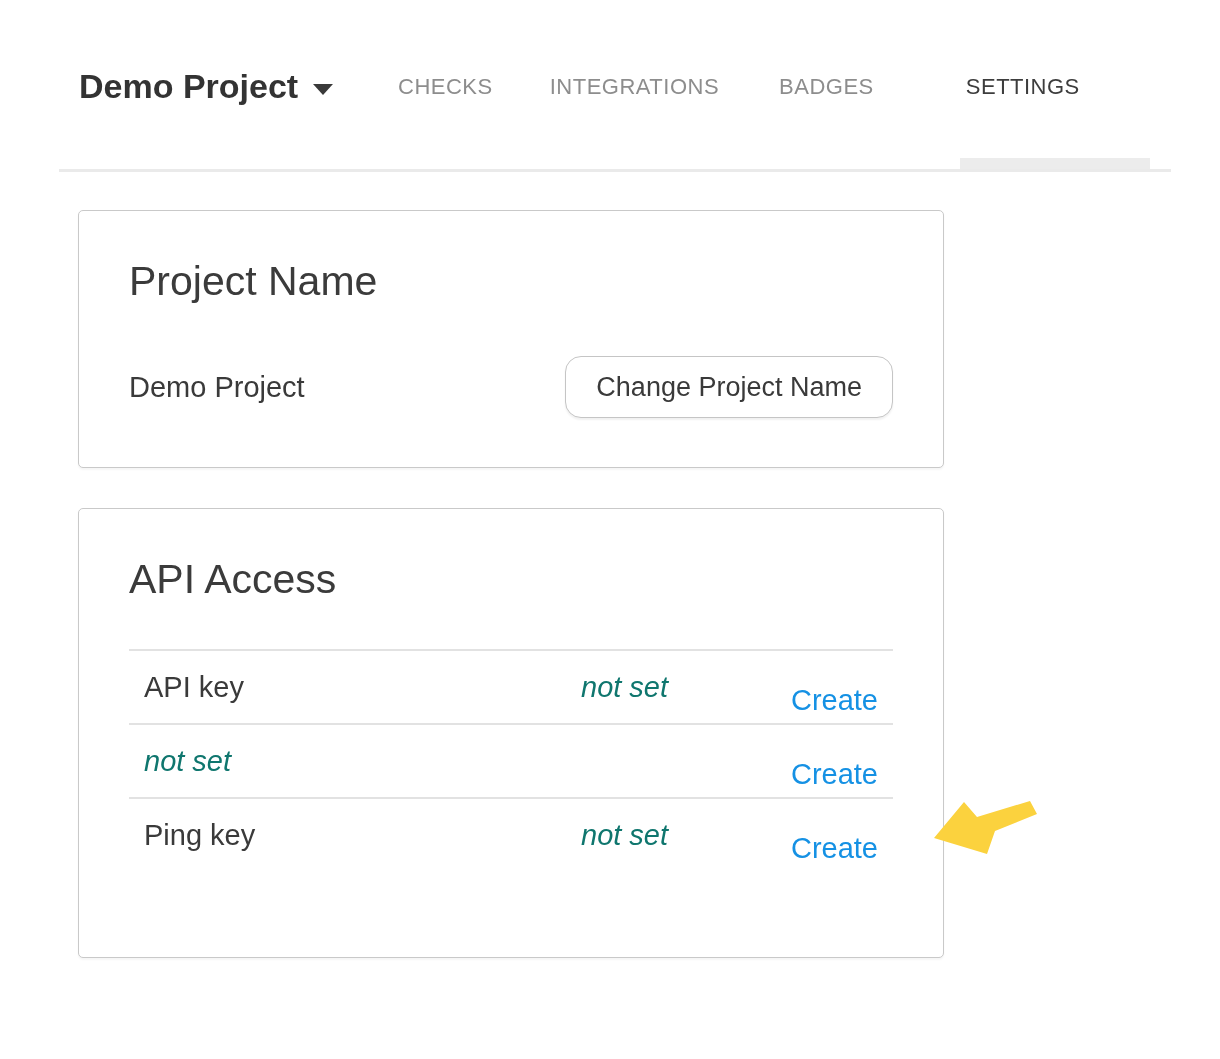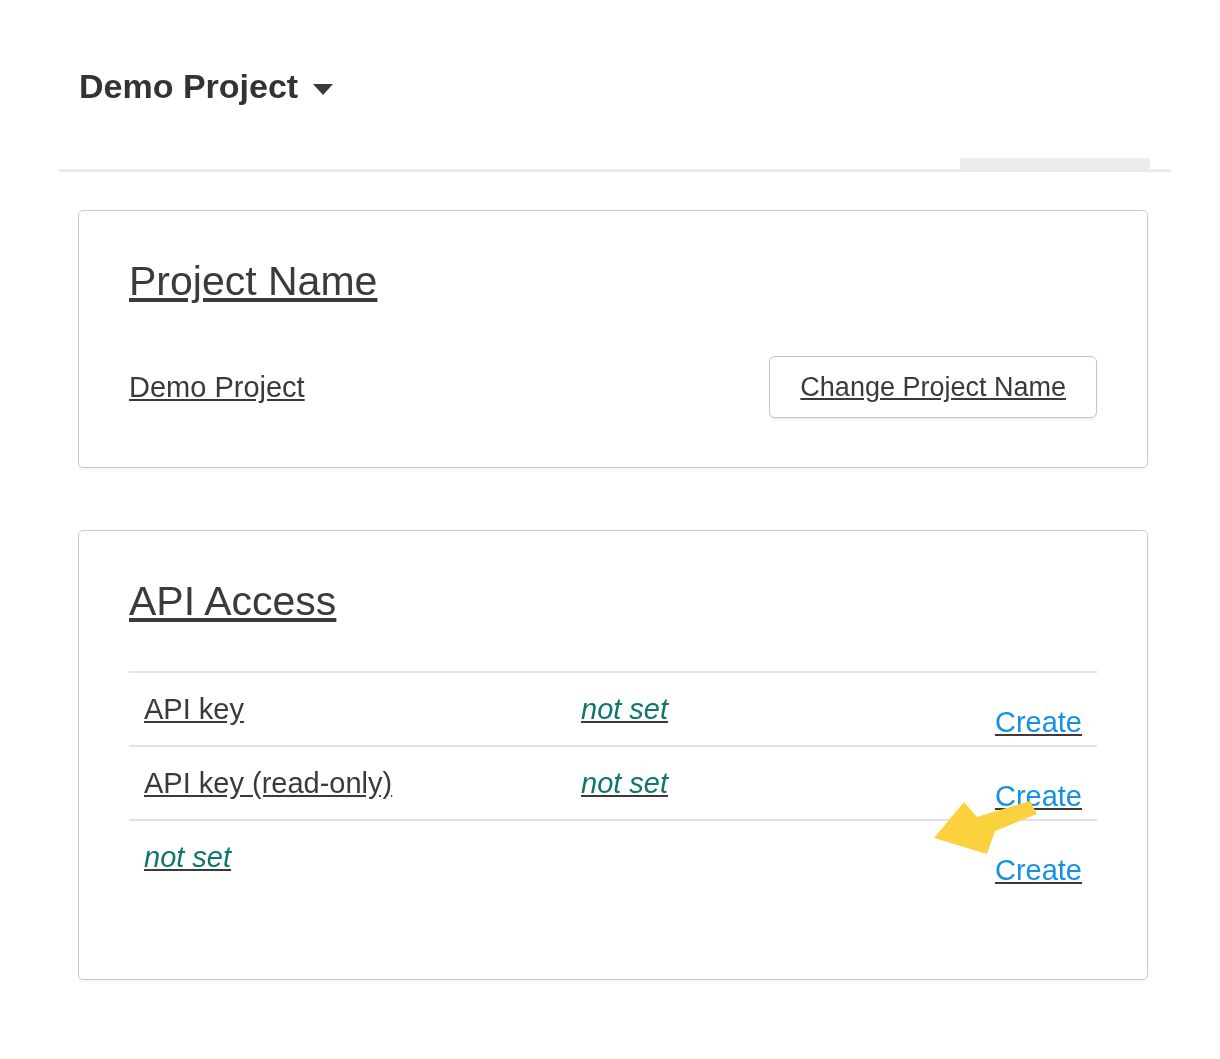--- a/index.html
+++ b/index.html
@@ -40,44 +40,43 @@
     position:absolute; left:59px; top:169px;
     width:1112px; height:3px; background:#eaeaea;
   }
   .tab-indicator {
     position:absolute; left:960px; top:158px;
     width:190px; height:11px; background:#ececec;
   }
 
   
   .card {
-    position:absolute; left:78px; width:1070px;
+    position:absolute; left:78px; width:866px;
     background:#ffffff;
     border:1px solid #c9c9c9;
     border-radius:5px;
     box-shadow:0 2px 2px rgba(0,0,0,0.04);
     padding:48px 50px;
-    text-decoration:underline;
   }
   .card.project-card { top:210px; height:258px; }
-  .card.api-card { top:530px; height:450px; }
+  .card.api-card { top:508px; height:450px; }
   .card h1 {
     font-size:41px; font-weight:400; color:#3b3b3b; line-height:1.1;
   }
   .card-row {
     display:flex; justify-content:space-between; align-items:center;
     margin-top:52px;
   }
   .plain-value { font-size:29px; color:#3a3a3a; }
   .btn {
     height:62px; padding:0 30px;
     font-family:"Liberation Sans", sans-serif;
     font-size:27px; color:#3a3a3a;
     background:#ffffff;
-    border:1px solid #c5c5c5; border-radius:6px;
+    border:1px solid #c5c5c5; border-radius:16px;
     box-shadow:0 2px 2px rgba(0,0,0,0.06);
     cursor:pointer;
   }
 
   
   .ktable { margin-top:47px; }
   .trow {
     display:flex; align-items:center;
     height:74px; padding:12px 15px;
     border-top:2px solid #e2e2e2;
@@ -97,20 +96,26 @@
 </head>
 <body>
 
 <div class="page">
 
   <div class="project-switcher">
     <span>Demo Project</span>
     <span class="caret"></span>
   </div>
 
+  <div class="tabs">
+    <span class="tab t-checks">CHECKS</span>
+    <span class="tab t-integrations">INTEGRATIONS</span>
+    <span class="tab t-badges">BADGES</span>
+    <span class="tab t-settings">SETTINGS</span>
+  </div>
 
   <div class="tab-indicator"></div>
   <div class="nav-rule"></div>
 
   <div class="card project-card">
     <h1>Project Name</h1>
     <div class="card-row">
       <span class="plain-value">Demo Project</span>
       <button class="btn">Change Project Name</button>
     </div>
@@ -119,25 +124,25 @@
   <div class="card api-card">
     <h1>API Access</h1>
 
     <div class="ktable">
       <div class="trow">
         <span class="tlabel">API key</span>
         <span class="tvalue">not set</span>
         <span class="taction"><a>Create</a></span>
       </div>
       <div class="trow">
-        <span class="tlabel">API key (read-only)</span>
         <span class="tvalue">not set</span>
         <span class="taction"><a>Create</a></span>
       </div>
       <div class="trow">
+        <span class="tlabel">Ping key</span>
         <span class="tvalue">not set</span>
         <span class="taction"><a>Create</a></span>
       </div>
     </div>
   </div>
 
   <div class="arrow-wrap">
     <svg width="110" height="60" viewBox="0 0 110 60" xmlns="http://www.w3.org/2000/svg">
       <polygon points="4,41 34,5 47,20 100,4 107,17 65,34 57,57" fill="#FBD23E"></polygon>
     </svg>

